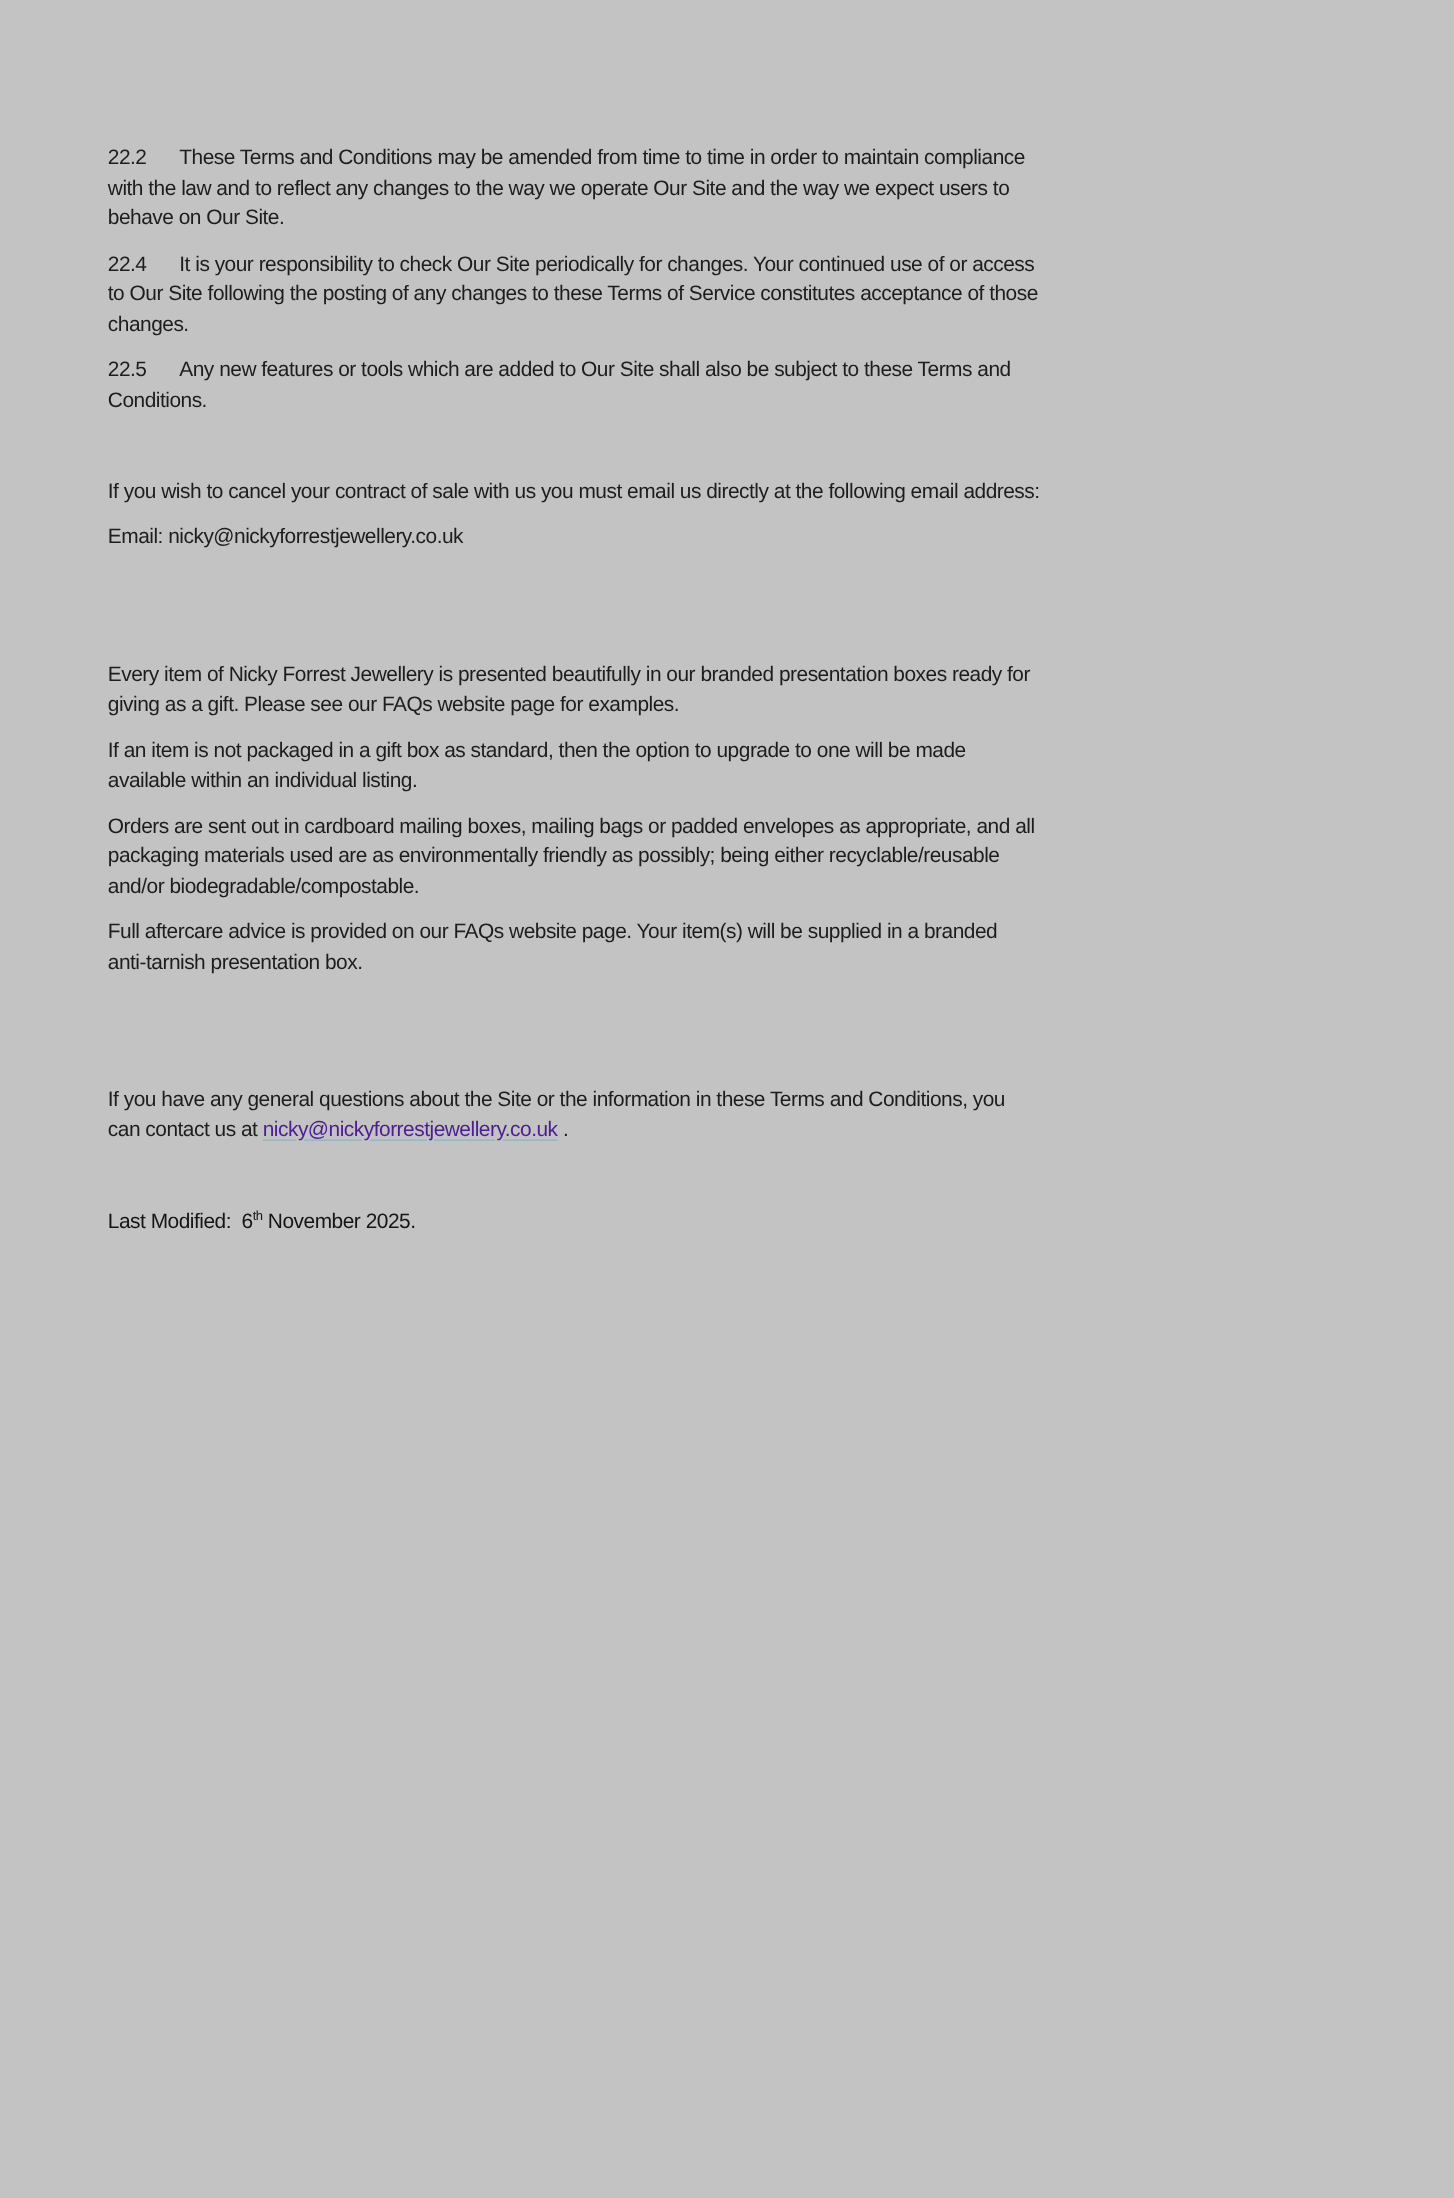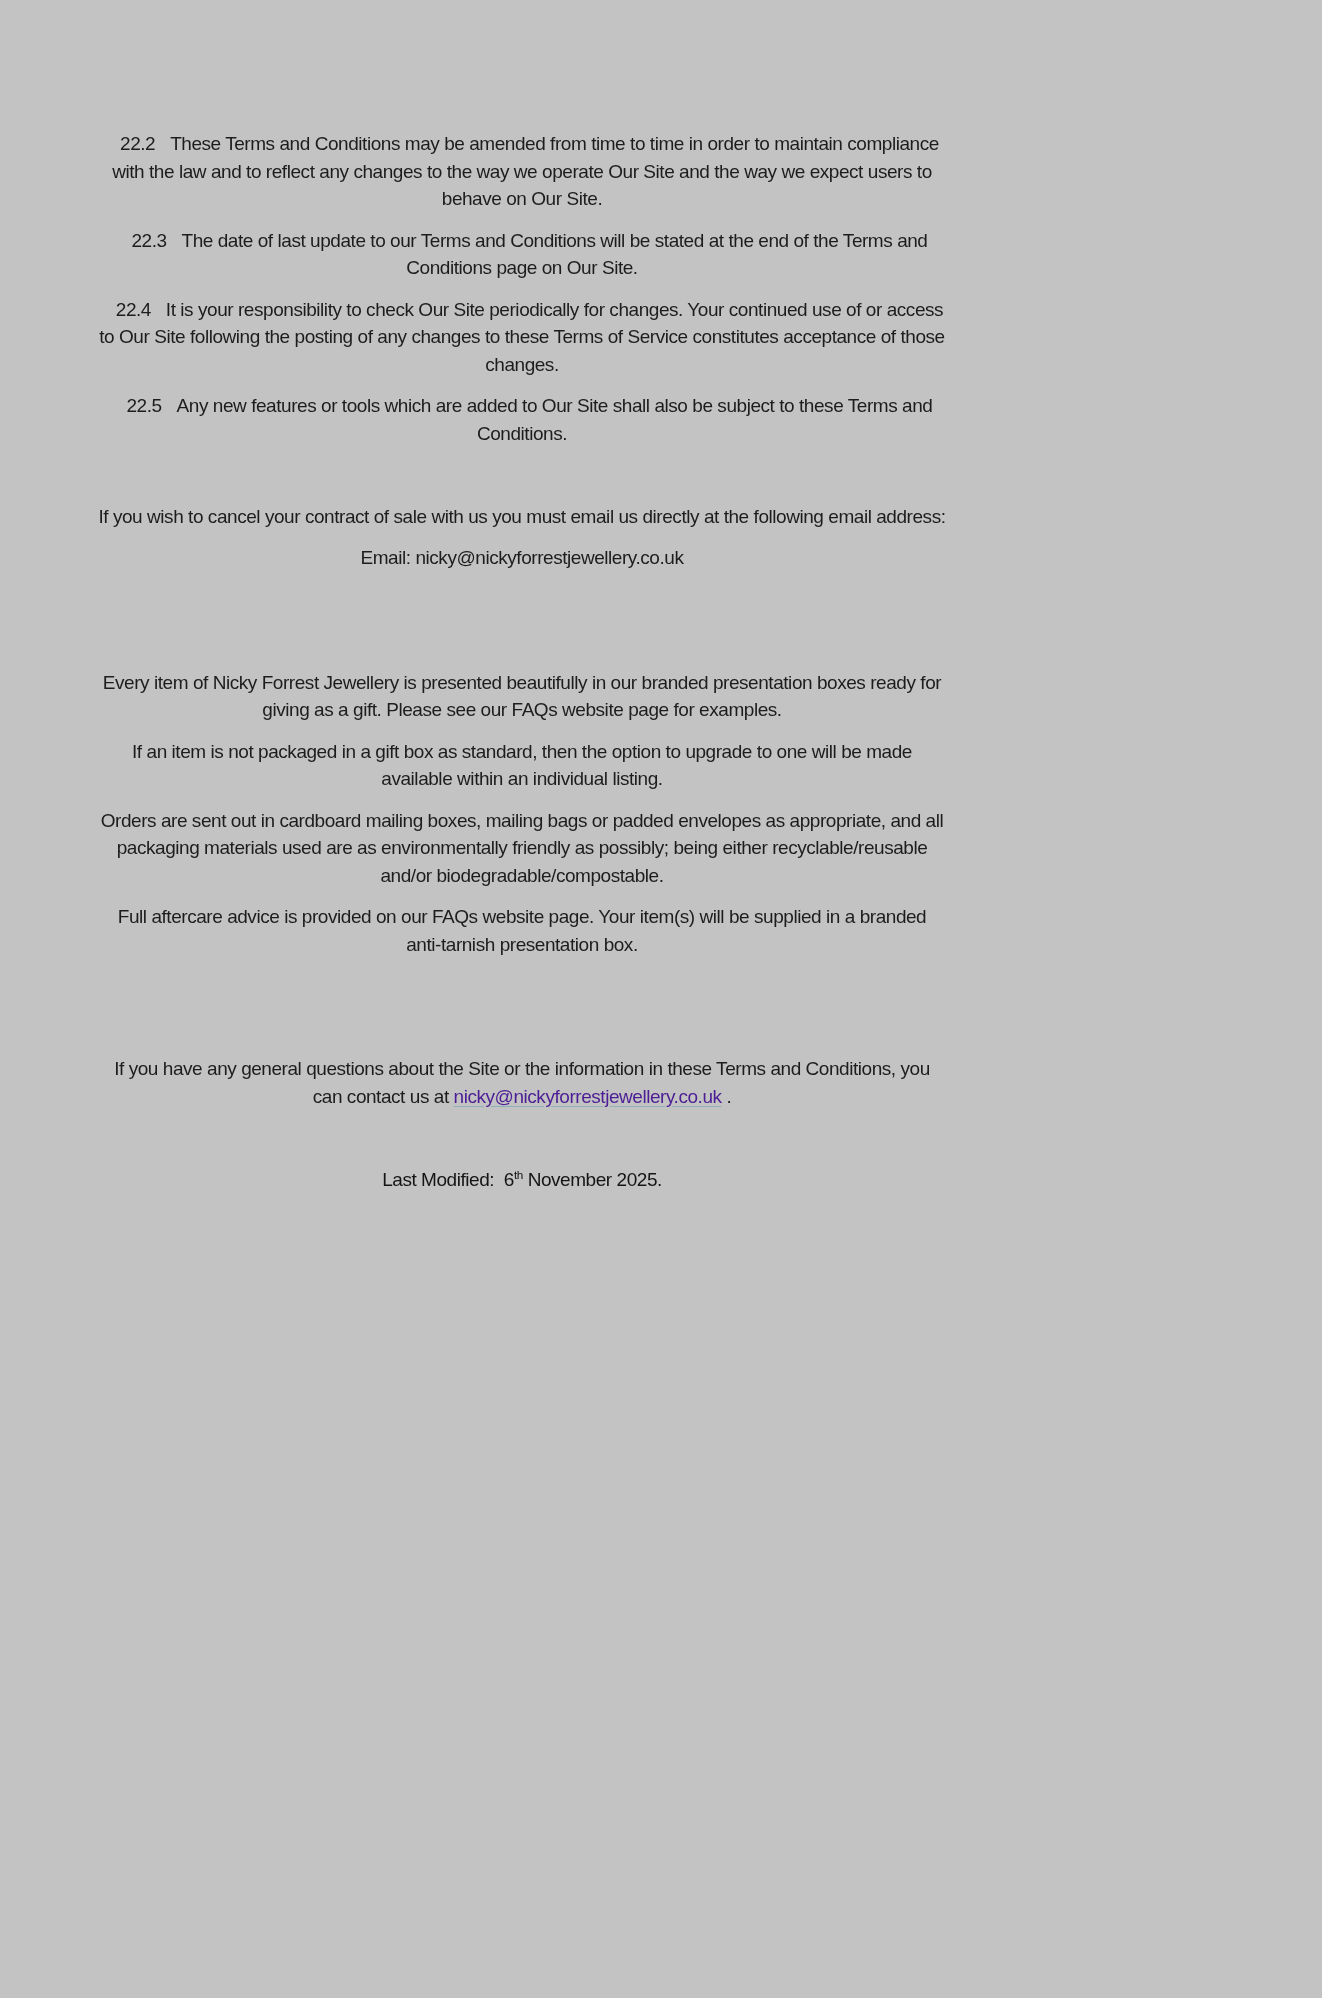--- a/index.html
+++ b/index.html
@@ -19,21 +19,21 @@
   .content {
     padding: 130px 0 0 98px;
     width: 946px; 
   }
   .para {
     font-size: 19px;
     letter-spacing: -0.45px;
     line-height: 27.5px;
     margin: 0 0 14px 0;
     max-width: 848px;
-    text-align: center;
+    text-align: left;
   }
   .clause-num {
     display: inline-block;
     width: 65px;
   }
   .spacer {
     height: 27.5px;
     margin-bottom: 14px;
   }
   .email-link {
@@ -55,21 +55,20 @@
   }
 </style>
 </head>
 <body>
 
 <div class="page">
   <div class="content">
 
     <p class="para"><span class="clause-num">22.2</span><span>These Terms and Conditions may be amended from time to time in order to maintain compliance with the law and to reflect any changes to the way we operate Our Site and the way we expect users to behave on Our Site.</span></p>
 
-    <p class="para"><span class="clause-num">22.3</span><span>The date of last update to our Terms and Conditions will be stated at the end of the Terms and Conditions page on Our Site.</span></p>
 
     <p class="para"><span class="clause-num">22.4</span><span>It is your responsibility to check Our Site periodically for changes. Your continued use of or access to Our Site following the posting of any changes to these Terms of Service constitutes acceptance of those changes.</span></p>
 
     <p class="para"><span class="clause-num">22.5</span><span>Any new features or tools which are added to Our Site shall also be subject to these Terms and Conditions.</span></p>
 
 
     <div class="spacer"></div>
 
     <p class="para">If you wish to cancel your contract of sale with us you must email us directly at the following email address:</p>
 

